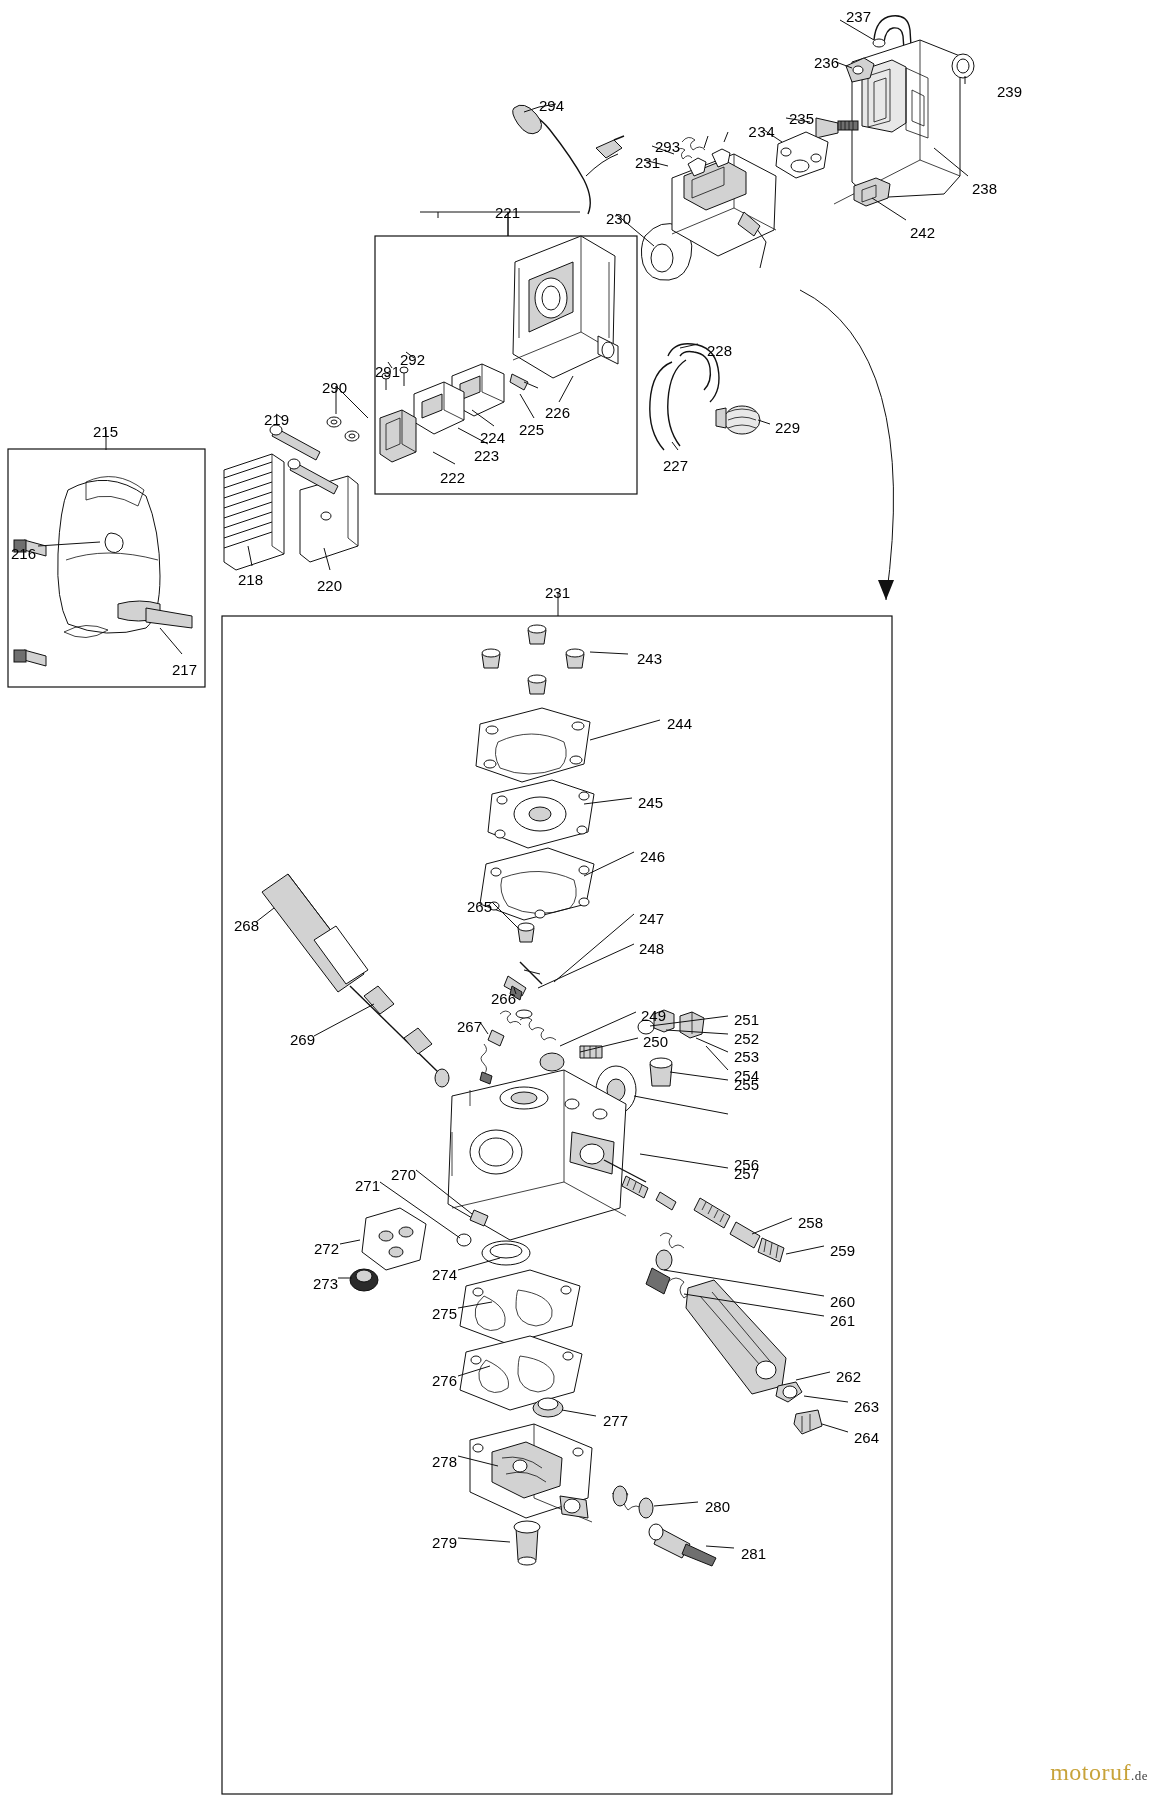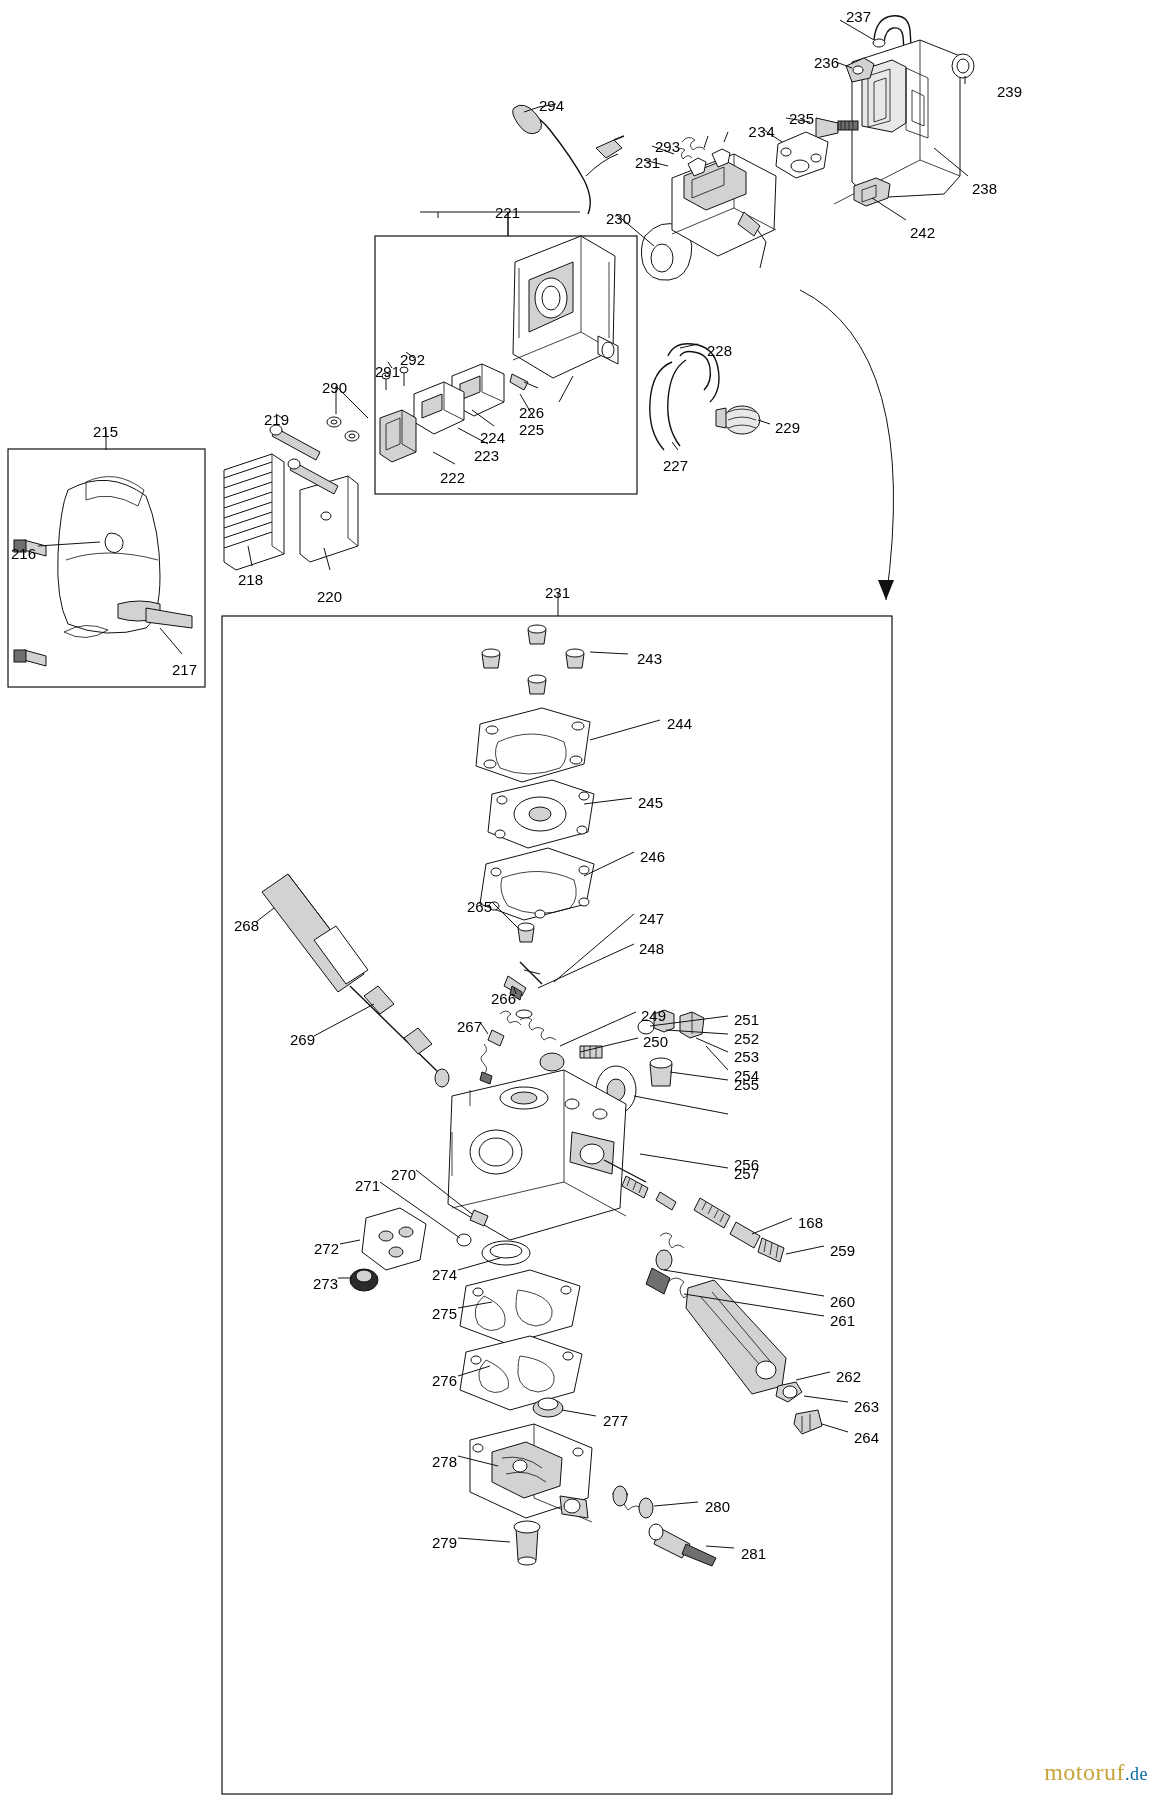--- a/index.html
+++ b/index.html
@@ -31,22 +31,22 @@
   .watermark {
     position: absolute;
     right: 18px;
     bottom: 14px;
     font-family: "Liberation Serif", serif;
     font-size: 24px;
     color: #c8a33a;
     letter-spacing: 0.5px;
   }
   .watermark .de {
-    color: #0369a1;
-    font-size: 18px;
+    color: #404040;
+    font-size: 13px;
   }
   svg { display: block; }
   .ln { stroke: #111; stroke-width: 1; fill: none; }
   .ln2 { stroke: #111; stroke-width: 1.4; fill: none; }
   .thin { stroke: #111; stroke-width: 0.8; fill: none; }
   .box { stroke: #111; stroke-width: 1.2; fill: none; }
   .fillw { fill: #ffffff; stroke: #111; stroke-width: 1; }
   .fillg { fill: #e8e8e8; stroke: #111; stroke-width: 1; }
   .fillgg { fill: #d2d2d2; stroke: #111; stroke-width: 1; }
   .fillk { fill: #6f6f6f; stroke: #111; stroke-width: 1; }
@@ -462,27 +462,27 @@
 
 <div class="watermark">
   <span>motoruf</span><span class="de">.de</span>
 </div>
 
 <div class="callout" style="left: 93px; top: 424px;">215</div>
 <div class="callout" style="left: 11px; top: 546px;">216</div>
 <div class="callout" style="left: 172px; top: 662px;">217</div>
 <div class="callout" style="left: 238px; top: 572px;">218</div>
 <div class="callout" style="left: 264px; top: 412px;">219</div>
-<div class="callout" style="left: 317px; top: 578px; margin-top: 11px;">220</div>
+<div class="callout" style="left: 317px; top: 578px;">220</div>
 <div class="callout" style="left: 495px; top: 205px;">221</div>
 <div class="callout" style="left: 440px; top: 470px;">222</div>
 <div class="callout" style="left: 474px; top: 448px;">223</div>
 <div class="callout" style="left: 480px; top: 430px;">224</div>
 <div class="callout" style="left: 519px; top: 422px;">225</div>
-<div class="callout" style="left: 519px; top: 405px;">226</div>
+<div class="callout" style="left: 545px; top: 405px;">226</div>
 <div class="callout" style="left: 663px; top: 458px;">227</div>
 <div class="callout" style="left: 707px; top: 343px;">228</div>
 <div class="callout" style="left: 775px; top: 420px;">229</div>
 <div class="callout" style="left: 606px; top: 211px;">230</div>
 <div class="callout" style="left: 635px; top: 155px;">231</div>
 <div class="callout" style="left: 748px; top: 126px; font-family: Liberation Mono, monospace;">234</div>
 <div class="callout" style="left: 789px; top: 111px;">235</div>
 <div class="callout" style="left: 814px; top: 55px;">236</div>
 <div class="callout" style="left: 846px; top: 9px;">237</div>
 <div class="callout" style="left: 972px; top: 181px;">238</div>
@@ -496,21 +496,21 @@
 <div class="callout" style="left: 639px; top: 941px;">248</div>
 <div class="callout" style="left: 641px; top: 1008px;">249</div>
 <div class="callout" style="left: 643px; top: 1034px;">250</div>
 <div class="callout" style="left: 734px; top: 1012px;">251</div>
 <div class="callout" style="left: 734px; top: 1031px;">252</div>
 <div class="callout" style="left: 734px; top: 1049px;">253</div>
 <div class="callout" style="left: 734px; top: 1068px;">254</div>
 <div class="callout" style="left: 734px; top: 1077px;">255</div>
 <div class="callout" style="left: 734px; top: 1111px; margin-top: 46px;">256</div>
 <div class="callout" style="left: 734px; top: 1166px;">257</div>
-<div class="callout" style="left: 798px; top: 1215px;">168</div>
+<div class="callout" style="left: 798px; top: 1215px;">258</div>
 <div class="callout" style="left: 830px; top: 1243px;">259</div>
 <div class="callout" style="left: 830px; top: 1294px;">260</div>
 <div class="callout" style="left: 830px; top: 1313px;">261</div>
 <div class="callout" style="left: 836px; top: 1369px;">262</div>
 <div class="callout" style="left: 854px; top: 1399px;">263</div>
 <div class="callout" style="left: 854px; top: 1430px;">264</div>
 <div class="callout" style="left: 467px; top: 899px;">265</div>
 <div class="callout" style="left: 491px; top: 991px;">266</div>
 <div class="callout" style="left: 457px; top: 1019px;">267</div>
 <div class="callout" style="left: 234px; top: 918px;">268</div>

